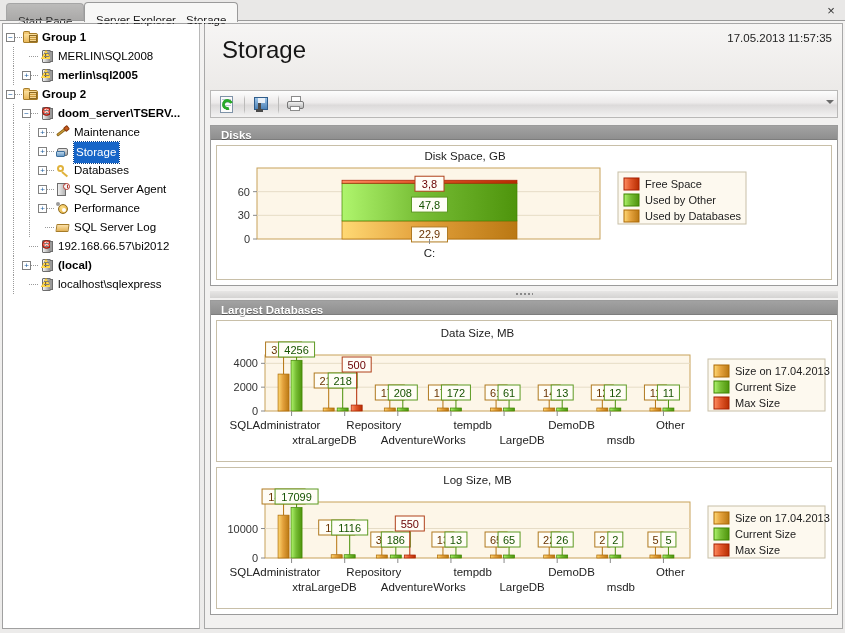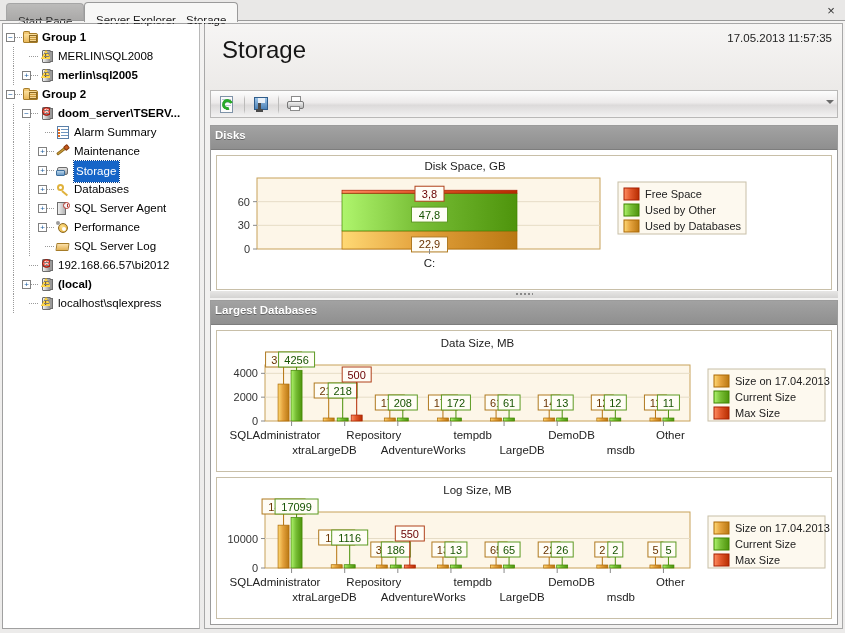--- a/index.html
+++ b/index.html
@@ -211,21 +211,21 @@
   
   .ic-print .body { position:absolute; left:2px; top:7px; width:17px; height:8px;
      background: linear-gradient(#f2f2f2,#b7b7b7); border:1px solid #777; border-radius:2px;}
   .ic-print .paper { position:absolute; left:6px; top:2px; width:10px; height:6px; background:#fff; border:1px solid #8b8b8b;}
   .ic-print .out { position:absolute; left:5px; top:12px; width:10px; height:5px; background:#fff; border:1px solid #8b8b8b;}
 
   
   .gpanel { position: absolute; left: 5px; width: 628px; background: #ffffff;
      border: 1px solid #9b9b9b; }
   .gpanel-head {
-    height: 24px; line-height: 18px; padding-left: 4px;
+    height: 14px; line-height: 18px; padding-left: 10px;
     background: linear-gradient(#a2a2a2, #8f8f8f);
     color: #ffffff; font-weight: bold; font-size: 11.5px;
     border-bottom: 1px solid #7d7d7d;
     text-shadow: 0 1px 0 rgba(0,0,0,.35);
   }
   .gpanel-body { background: #fff; padding: 5px; }
 
   .splitter {
     position: absolute; left: 5px; width: 628px; height: 7px;
     background: linear-gradient(#e7e6e5,#d4d3d2);
@@ -328,37 +328,20 @@
             <span class="ico ico-server">
               <span class="s-body">
                 <span class="badge-err"></span>
               </span>
               <span class="s-side"></span>
               <span class="s-line" style="top:4px"></span>
               <span class="s-line" style="top:7px"></span>
             </span>
           </span>
           <span class="lbl" style="position:absolute;left:51px;top:0">doom_server\TSERV...</span>
-        </div>
-        <div class="node">
-          <span class="dots" style="left:6px"></span>
-          <span class="dots" style="left:22px"></span>
-          <span class="hdot" style="left:38px;width:9px"></span>
-          <span style="position:absolute;left:48px;top:0;width:16px;height:19px">
-            <span class="ico ico-alarm">
-              <span class="a-box"></span>
-              <span class="a-l" style="top:4px"></span>
-              <span class="a-l" style="top:7px"></span>
-              <span class="a-l" style="top:10px"></span>
-              <span class="a-d" style="top:4px"></span>
-              <span class="a-d" style="top:7px"></span>
-              <span class="a-d" style="top:10px"></span>
-            </span>
-          </span>
-          <span class="lbl" style="position:absolute;left:67px;top:0">Alarm Summary</span>
         </div>
         <div class="node">
           <span class="dots" style="left:6px"></span>
           <span class="dots" style="left:22px"></span>
           <span class="hdot" style="left:38px;width:9px"></span>
           <span class="expander" style="left:31px">+</span>
           <span style="position:absolute;left:48px;top:0;width:16px;height:19px">
             <span class="ico ico-maint">
               <span class="m-h"></span>
               <span class="m-t"></span>

